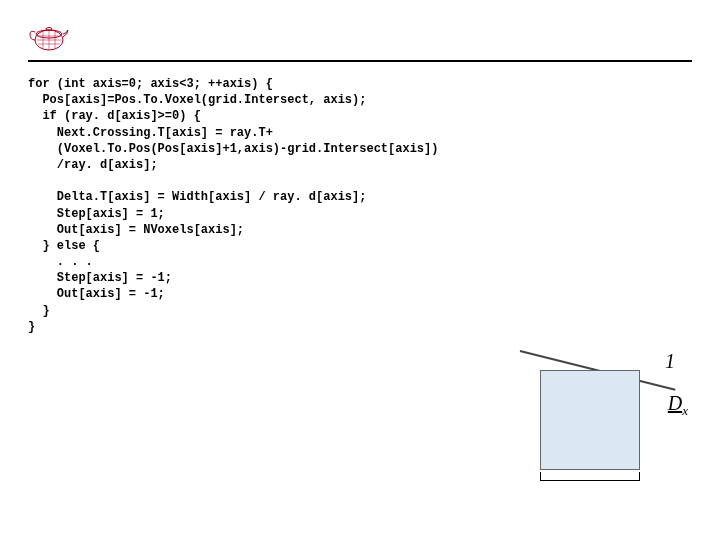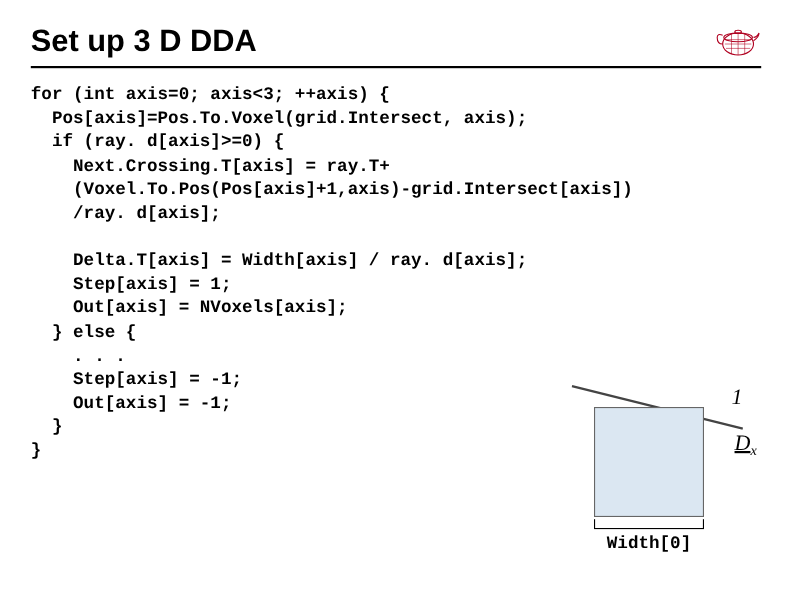--- a/index.html
+++ b/index.html
@@ -23,21 +23,21 @@
     font-size: 28px;
     font-weight: bold;
     color: #000;
   }
   .logo {
     width: 42px;
     height: 34px;
   }
   .code {
     font-family: "Courier New", Courier, monospace;
-    font-size: 16px;
+    font-size: 12px;
     font-weight: bold;
     line-height: 1.35;
     white-space: pre;
     color: #000;
   }
   .diagram {
     position: absolute;
     right: 40px;
     bottom: 50px;
     width: 160px;
@@ -116,21 +116,20 @@
     text-align: center;
     font-family: "Courier New", monospace;
     font-weight: bold;
     font-size: 16px;
   }
 </style>
 </head>
 <body>
 
 <div class="title-row">
-  <div class="title">Set up 3 D DDA</div>
   <svg class="logo" viewBox="0 0 42 34">
     <ellipse cx="21" cy="20" rx="14" ry="10" fill="none" stroke="#b00020" stroke-width="1"></ellipse>
     <ellipse cx="21" cy="14" rx="13" ry="4" fill="none" stroke="#b00020" stroke-width="1"></ellipse>
     <path d="M 7 20 Q 2 20 2 14 Q 2 10 7 12" fill="none" stroke="#b00020" stroke-width="1"></path>
     <path d="M 35 17 Q 40 14 40 10 Q 38 14 35 14" fill="none" stroke="#b00020" stroke-width="1"></path>
     <ellipse cx="21" cy="9" rx="3" ry="1.5" fill="none" stroke="#b00020" stroke-width="1"></ellipse>
     <line x1="10" y1="16" x2="32" y2="16" stroke="#b00020" stroke-width="0.5"></line>
     <line x1="9" y1="20" x2="33" y2="20" stroke="#b00020" stroke-width="0.5"></line>
     <line x1="10" y1="24" x2="32" y2="24" stroke="#b00020" stroke-width="0.5"></line>
     <line x1="15" y1="11" x2="15" y2="29" stroke="#b00020" stroke-width="0.5"></line>
@@ -159,14 +158,13 @@
 <div class="diagram">
   <div class="ray-line"></div>
   <div class="voxel-box"></div>
   <div class="one-label">1</div>
   <div class="dx-label">
     <span>D</span><sub>x</sub>
   </div>
   <div class="width-bracket">
     <div class="width-bracket-line"></div>
   </div>
-  <div class="width-label">Width[0]</div>
 </div>
 
 </body></html>

